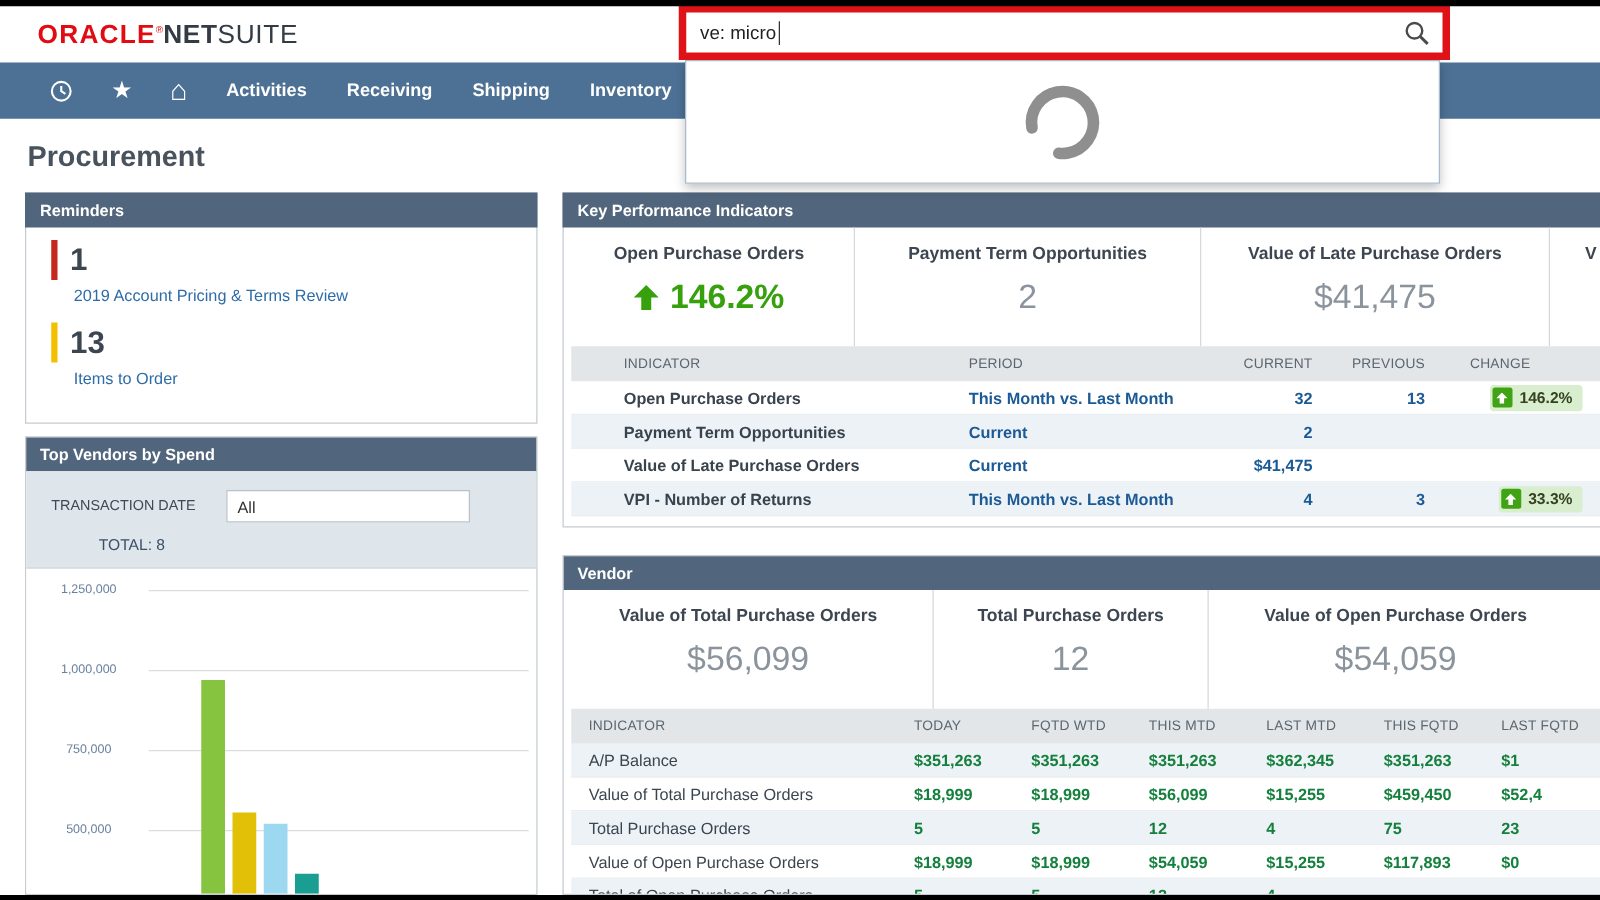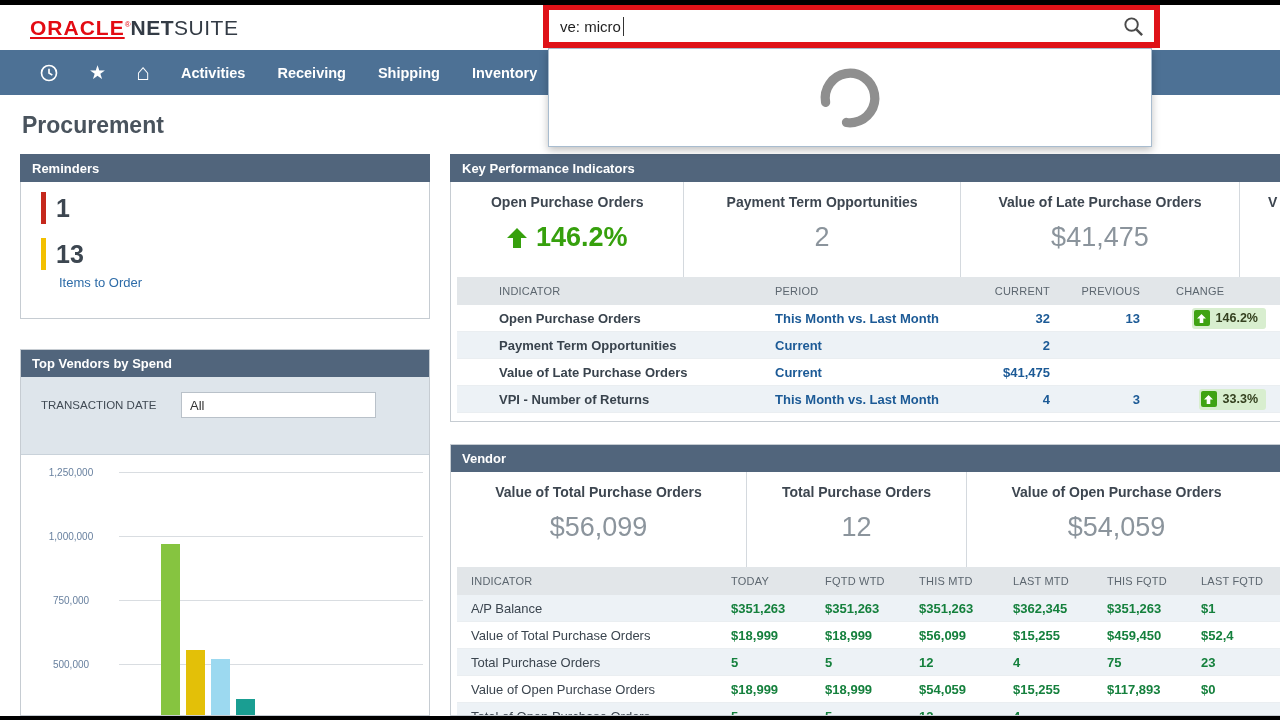--- a/index.html
+++ b/index.html
@@ -6,21 +6,21 @@
   body { font-family:"Liberation Sans","DejaVu Sans",sans-serif; background:#222; }
   #screen { position:relative; width:1280px; height:720px; background:#fff; overflow:hidden; }
 
   .strip { position:absolute; left:0; width:100%; background:#000; z-index:50; }
   .strip.top { top:0; height:5px; }
   .strip.bottom { bottom:0; height:4px; }
 
   
   .app-header { position:absolute; top:5px; left:0; right:0; height:45px; background:#fff; }
   .logo { position:absolute; left:30px; top:11px; font-size:21px; white-space:nowrap; cursor:pointer; }
-  .logo .oracle { color:#e30b13; font-weight:bold; letter-spacing:1px;text-decoration:underline; }
+  .logo .oracle { color:#e30b13; font-weight:bold; letter-spacing:1px; }
   .logo .reg { color:#e30b13; font-size:8px; vertical-align:super; }
   .logo .net { color:#333b45; font-weight:bold; margin-left:0; letter-spacing:.5px; }
   .logo .suite { color:#333b45; font-weight:normal; letter-spacing:.5px; }
 
   
   .main-nav { position:absolute; top:50px; left:0; right:0; height:45px; background:#4d7195; display:flex; align-items:center; z-index:1; }
   .nav-icon { padding:0 15px; color:#fff; font-size:19px; display:flex; align-items:center; cursor:pointer; }
   .nav-icon:first-child { margin-left:24px; }
   .nav-item { padding:0 16px; color:#fff; font-size:14.5px; font-weight:bold; cursor:pointer; height:45px; display:flex; align-items:center; }
 
@@ -126,37 +126,39 @@
 
   <div class="page-title">Procurement</div>
 
   <div class="portlet reminders">
     <div class="portlet-header">
       <span>Reminders</span>
     </div>
     <div class="rem-body">
       <div class="reminder">
         <div class="rem-count" style="border-left-color: rgb(197, 40, 28);"><span>1</span></div>
+        <a class="rem-link">2019 Account Pricing &amp; Terms Review</a>
       </div>
       <div class="reminder">
         <div class="rem-count" style="border-left-color: rgb(243, 192, 0);"><span>13</span></div>
         <a class="rem-link">Items to Order</a>
       </div>
     </div>
   </div>
 
   <div class="portlet topvendors">
     <div class="portlet-header">
       <span>Top Vendors by Spend</span>
     </div>
     <div class="filter-band">
       <div class="filter-row">
         <span class="filter-label">TRANSACTION DATE</span>
         <span class="filter-select">All</span>
       </div>
+      <div class="total-label">TOTAL: 8</div>
     </div>
     <div class="chart">
       <div class="gridline" style="top:17px;"></div>
       <div class="gridline" style="top:81px;"></div>
       <div class="gridline" style="top:145px;"></div>
       <div class="gridline" style="top:209px;"></div>
       <span class="gtick" style="top:17px;">1,250,000</span>
       <span class="gtick" style="top:81px;">1,000,000</span>
       <span class="gtick" style="top:145px;">750,000</span>
       <span class="gtick" style="top:209px;">500,000</span>

